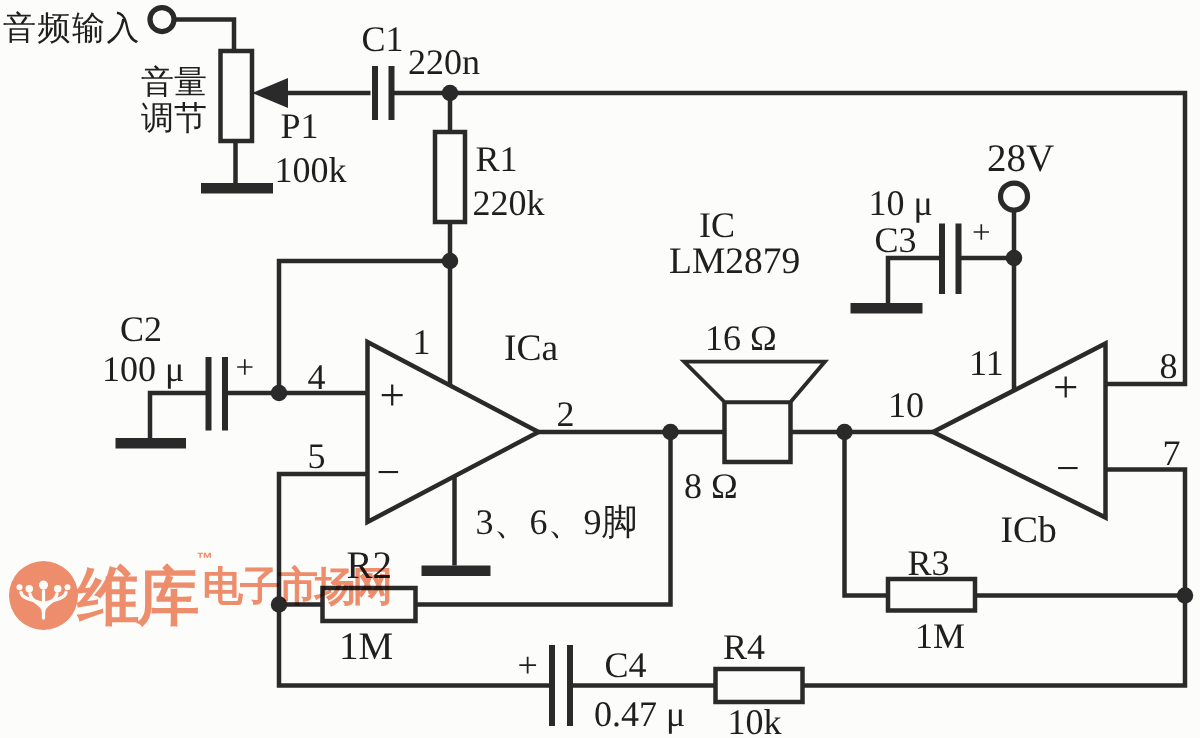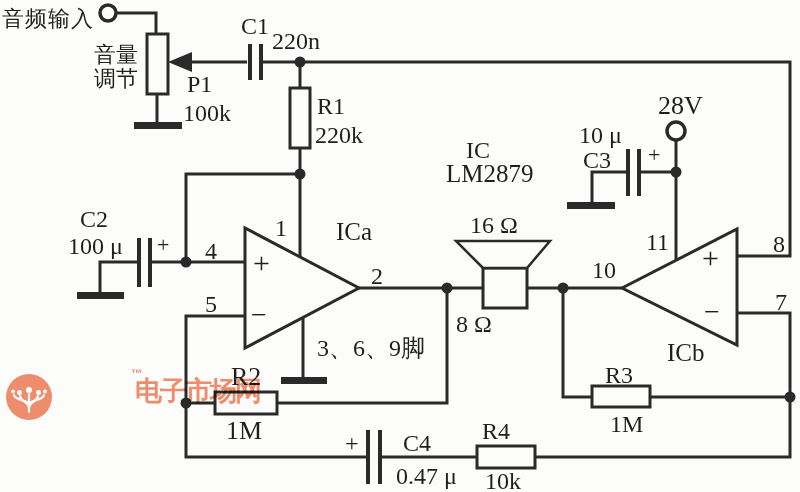--- a/index.html
+++ b/index.html
@@ -164,17 +164,18 @@
         </g>
         <g fill="#ffffff">
           <circle cx="23" cy="16" r="3"></circle>
             <circle cx="13.5" cy="18.5" r="2.5"></circle>
           <circle cx="32.5" cy="18.5" r="2.5"></circle>
             <circle cx="7" cy="17.5" r="2"></circle>
           <circle cx="39" cy="17.5" r="2"></circle>
         </g>
       </svg>
     </div>
+    <div class="wm-strong">维库</div>
     <div class="wm-tm">™</div>
     <div class="wm-rest">电子市场网</div>
   </div>
 
 </div>
 
 </body></html>

